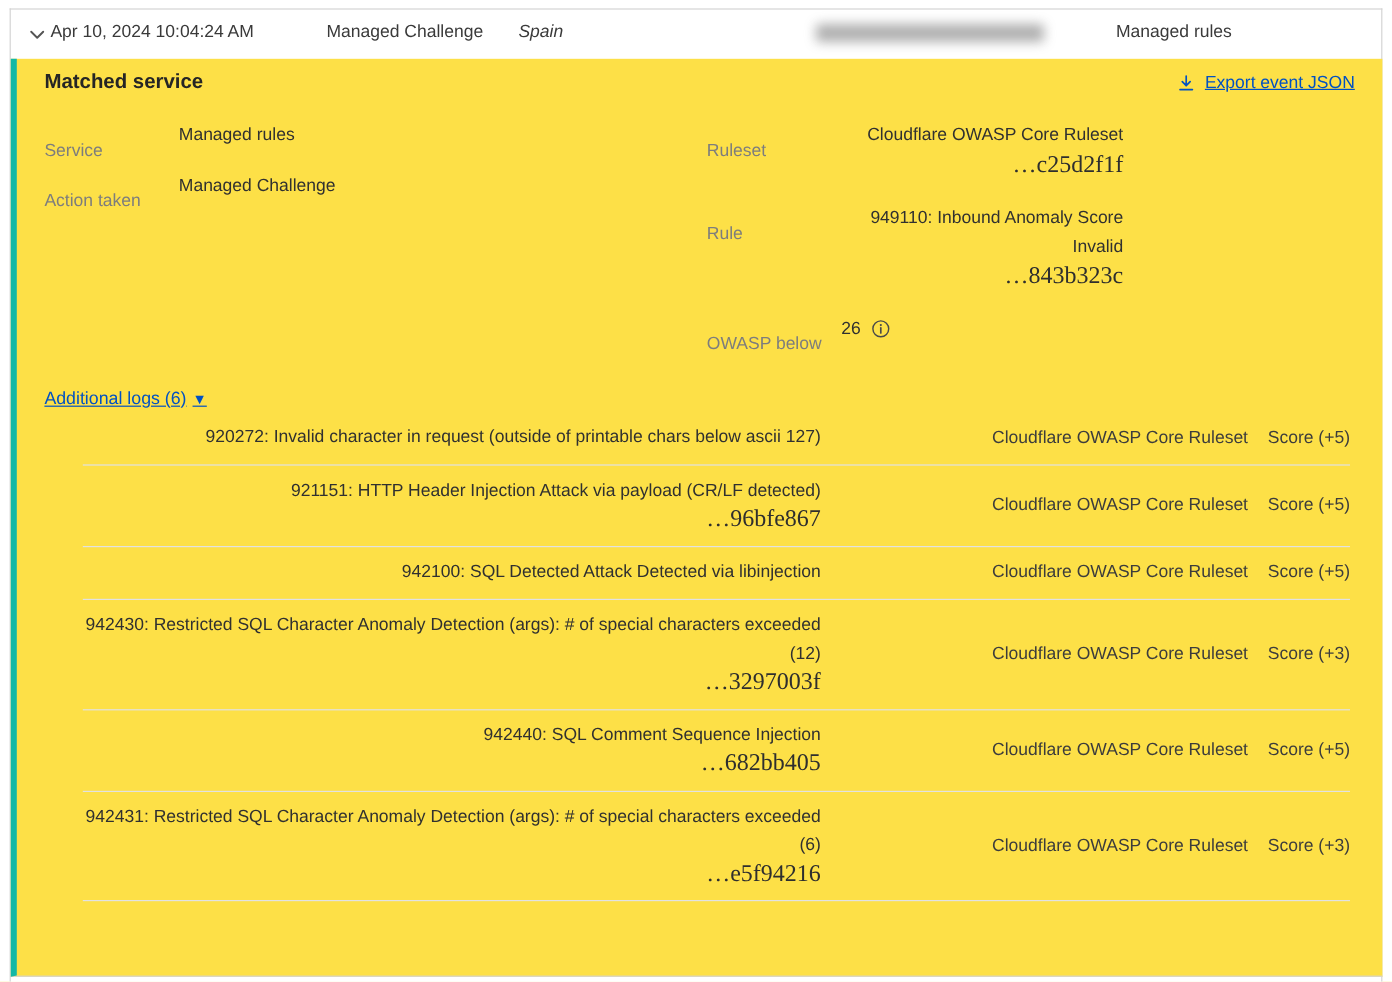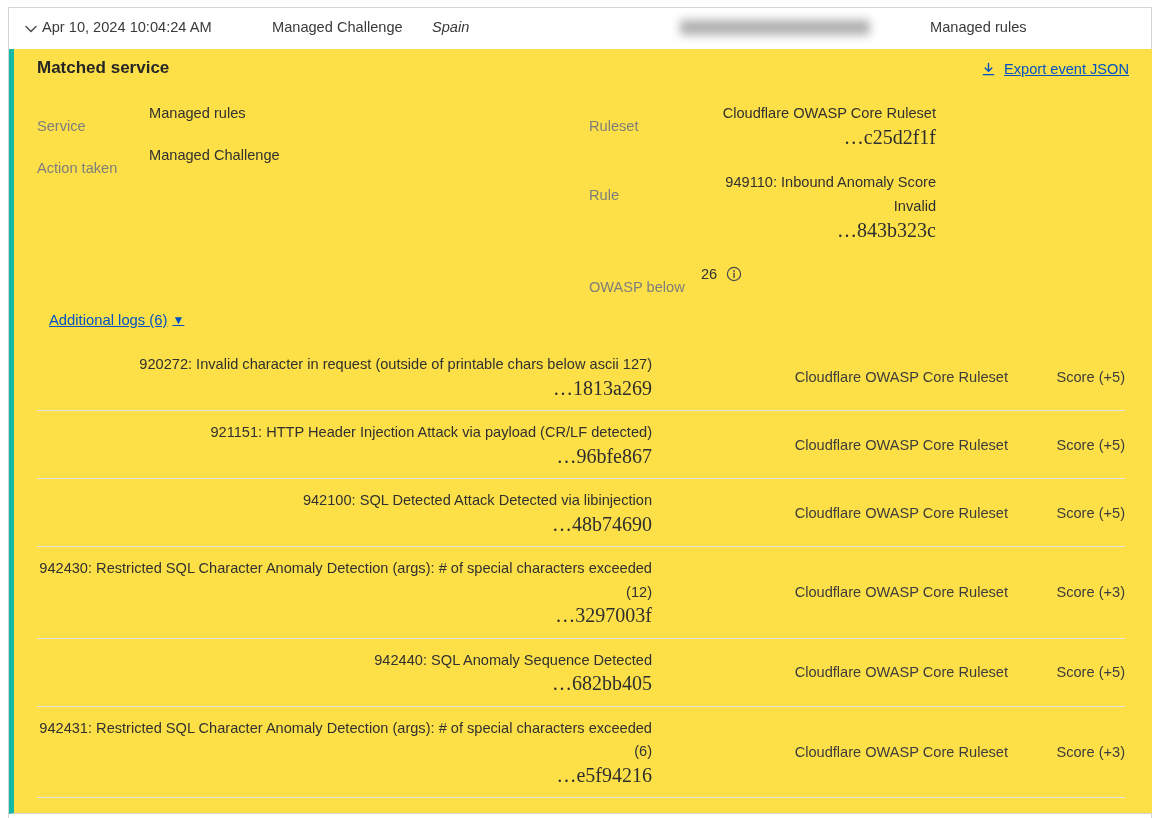--- a/index.html
+++ b/index.html
@@ -38,26 +38,26 @@
   .f-service { left:0;   top:52px;  width:400px; }
   .f-action  { left:0;   top:94px;  width:400px; }
   .f-ruleset { left:552px; top:52px;  width:420px; }
   .f-rule    { left:552px; top:121px; width:420px; }
   .f-owasp   { left:552px; top:213px; width:420px; }
   .f-ruleset .val, .f-rule .val { width:235px; }
   .mono { font-family:Liberation Serif, serif; font-size:20px; color:#2e2e2e; }
   .owasp-val { display:flex; align-items:center; gap:9px; }
   .info-ic { width:16px; height:16px; display:block; color:#4a4a4a; }
 
-  .addl { position:absolute; left:0; top:263px; font-size:14.8px; display:inline-flex; align-items:center;margin-left:12px; }
+  .addl { position:absolute; left:0; top:276px; font-size:14.8px; display:inline-flex; align-items:center; }
   .caret { color:#0051c3; font-size:12px; margin-left:5px; text-decoration:none; }
 
   .logs { position:absolute; left:0; top:294px; right:12px; }
   .log-row { display:grid; grid-template-columns:649px 322px 1fr; align-items:center;
-             padding:10px 0; border-bottom:1px solid #e2e2e2; font-size:14.6px; }
+             padding:10px 0; border-bottom:1px solid #e2e2e2; font-size:14.6px;margin-left:32px; }
   .log-desc { padding-right:34px; line-height:23.5px; color:#303030; }
   .log-ruleset, .log-score { color:#3c3c3c; white-space:nowrap; }
 </style>
 </head>
 <body>
 
 <div class="frame">
 
   <div class="event-row">
     <span class="chev">
@@ -126,56 +126,54 @@
       <a class="addl link">
         <span>Additional logs (6)</span>
           <span class="caret">▼</span>
       </a>
 
       <div class="logs">
 
         <div class="log-row">
           <div class="log-desc">
             <div>920272: Invalid character in request (outside of printable chars below ascii 127)</div>
-            <div class="mono">…1813a269</div>
           </div>
           <div class="log-ruleset">Cloudflare OWASP Core Ruleset</div>
           <div class="log-score">Score (+5)</div>
         </div>
 
         <div class="log-row">
           <div class="log-desc">
             <div>921151: HTTP Header Injection Attack via payload (CR/LF detected)</div>
             <div class="mono">…96bfe867</div>
           </div>
           <div class="log-ruleset">Cloudflare OWASP Core Ruleset</div>
           <div class="log-score">Score (+5)</div>
         </div>
 
         <div class="log-row">
           <div class="log-desc">
             <div>942100: SQL Detected Attack Detected via libinjection</div>
-            <div class="mono">…48b74690</div>
           </div>
           <div class="log-ruleset">Cloudflare OWASP Core Ruleset</div>
           <div class="log-score">Score (+5)</div>
         </div>
 
         <div class="log-row">
           <div class="log-desc">
             <div>942430: Restricted SQL Character Anomaly Detection (args): # of special characters exceeded (12)</div>
             <div class="mono">…3297003f</div>
           </div>
           <div class="log-ruleset">Cloudflare OWASP Core Ruleset</div>
           <div class="log-score">Score (+3)</div>
         </div>
 
         <div class="log-row">
           <div class="log-desc">
-            <div>942440: SQL Anomaly Sequence Detected</div>
+            <div>942440: SQL Comment Sequence Injection</div>
             <div class="mono">…682bb405</div>
           </div>
           <div class="log-ruleset">Cloudflare OWASP Core Ruleset</div>
           <div class="log-score">Score (+5)</div>
         </div>
 
         <div class="log-row">
           <div class="log-desc">
             <div>942431: Restricted SQL Character Anomaly Detection (args): # of special characters exceeded (6)</div>
             <div class="mono">…e5f94216</div>

